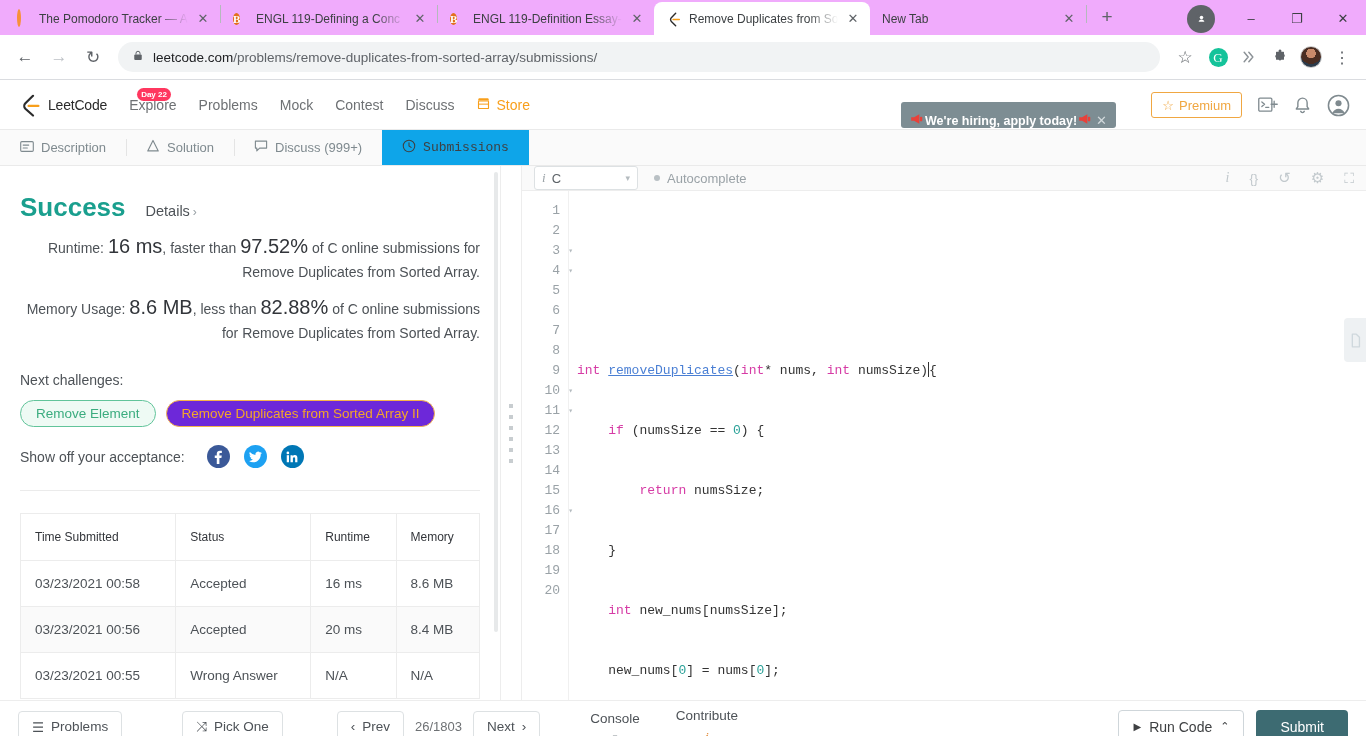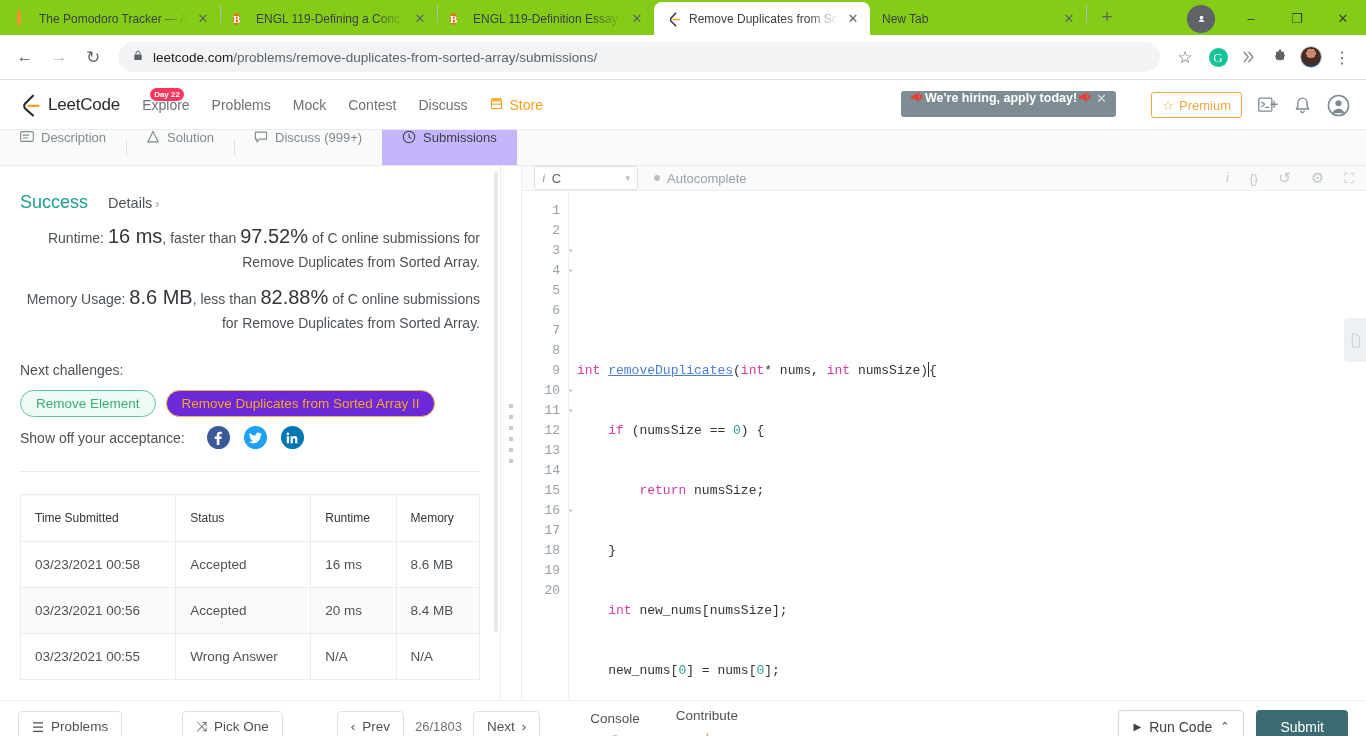--- a/index.html
+++ b/index.html
@@ -6,21 +6,21 @@
   html, body {
     width: 1366px; height: 736px;
     font-family: "Liberation Sans", sans-serif;
     overflow: hidden;
     background: #fff;
   }
 
   
   .browser-tabbar {
     height: 35px;
-    background: #84cc16;
+    background: #f0abfc;
     display: flex;
     align-items: flex-end;
     padding-left: 4px;
     position: relative;
   }
   .tab {
     height: 33px;
     display: flex;
     align-items: center;
     gap: 7px;
@@ -110,106 +110,106 @@
     border: 1px solid #ccc;
   }
 
   
   .lc-header {
     height: 50px; background: #fff; display: flex; align-items: center;
     padding: 0 18px; border-bottom: 1px solid #eaeaea; position: relative;
   }
   .lc-logo { display: flex; align-items: center; gap: 6px; margin-right: 22px; }
   .lc-logo-text {
-    font-size: 17px; color: #2a2a2a; letter-spacing: -0.2px;
+    font-size: 14px; color: #2a2a2a; letter-spacing: -0.2px;
     font-family: "Liberation Sans", sans-serif;
   }
   .lc-nav { display: flex; align-items: center; gap: 22px; }
   .lc-nav a {
     font-size: 14px; color: #6e7174; text-decoration: none;
     position: relative; white-space: nowrap;
   }
   .lc-nav a.store { color: #f89f1b; display: flex; align-items: center; gap: 5px; }
   .day-badge {
     position: absolute; top: -9px; left: 8px;
     background: #ff375f; color: #fff; font-size: 8px; line-height: 11px;
     padding: 1px 4px; border-radius: 7px; white-space: nowrap;
     font-weight: bold;
   }
   .hiring-banner {
-    position: absolute; right: 250px; top: 11px;
+    position: absolute; right: 250px; top: 22px;
     background: #7d8d93; color: #fff; border-radius: 3px;
-    height: 26px; display: flex; align-items: flex-start; gap: 1px;
+    height: 26px; display: flex; align-items: flex-end; gap: 1px;
     padding: 0 9px; font-size: 12.5px; font-weight: bold;
   }
   .hiring-close { color: #d3dadd; font-size: 13px; font-weight: normal; margin-left: 3px; }
   .hdr-right {
     position: absolute; right: 16px; top: 0; height: 50px;
     display: flex; align-items: center; gap: 16px;
   }
   .premium-btn {
     border: 1px solid #f0a742; color: #f0a742; border-radius: 3px;
     height: 26px; display: flex; align-items: center; gap: 5px;
     padding: 0 10px; font-size: 13px;
   }
   .hdr-ico { color: #7f8a8f; display: flex; align-items: center; }
 
   
   .lc-tabs {
     height: 36px; background: #fafafa; border-bottom: 1px solid #eaeaea;
     display: flex; align-items: stretch;
   }
   .lc-tab {
-    display: flex; gap: 7px; padding: 0 20px;
+    display: flex; align-items: center; gap: 7px; padding: 0 20px;
     font-size: 13px; color: #7f8a8f; position: relative;
   }
   .lc-tab + .lc-tab::before {
     content: ""; position: absolute; left: 0; top: 9px; bottom: 9px;
     width: 1px; background: #e4e4e4;
   }
-  .lc-tab.active { background: #c4b5fd; color: #3e4042; }
+  .lc-tab.active { background: #0ea5e9; color: #3e4042; font-family: Liberation Mono, monospace; }
   .lc-tab.active::before { background: transparent; }
 
   
   .main-split {
     display: flex; height: 534px; background: #fff;
     position: relative;
   }
   .left-pane {
     width: 500px; flex: 0 0 500px; overflow: hidden;
     padding: 0 20px 0 20px; position: relative;
   }
   .splitter {
     width: 22px; flex: 0 0 22px; background: #fff;
     display: flex; align-items: center; justify-content: center;
     border-left: 1px solid #ededed; border-right: 1px solid #ededed;
   }
   .grip { display: flex; flex-direction: column; gap: 7px; }
   .grip i { width: 4px; height: 4px; background: #c8cdd0; display: block; }
 
   .result-title { margin-top: 26px; display: flex; align-items: baseline; gap: 20px; }
-  .result-status { font-size: 18px; color: #1a9f8e; font-weight: normal; }
+  .result-status { font-size: 26px; color: #1a9f8e; font-weight: bold; }
   .result-details { font-size: 14.5px; color: #4d5257; }
   .result-details .chev { color: #9aa2a7; font-size: 12px; margin-left: 3px; }
 
   .stat-line {
     font-size: 14px; color: #4d5257; line-height: 1.55; margin-top: 8px; text-align: right;
   }
   .stat-line .big { font-size: 20px; color: #32353a; }
 
   .next-label { font-size: 14px; color: #4d5257; margin-top: 28px; }
   .chips { display: flex; gap: 10px; margin-top: 12px; }
   .chip {
     border-radius: 14px; height: 27px; display: flex; align-items: center;
     padding: 0 15px; font-size: 13.5px; white-space: nowrap;
   }
   .chip.green { border: 1px solid #61c49a; color: #3bac7f; background: #eefaf4; }
   .chip.orange { border: 1px solid #f5b44a; color: #f3a629; background: #6d28d9; }
 
-  .share-row { display: flex; align-items: center; gap: 14px; margin-top: 9px; }
+  .share-row { display: flex; align-items: center; gap: 14px; margin-top: 18px; }
   .share-label { font-size: 14px; color: #4d5257; margin-right: 8px; }
   .soc {
     width: 23px; height: 23px; border-radius: 50%; color: #fff;
     display: flex; align-items: center; justify-content: center;
     font-size: 12px; font-weight: bold;
   }
   .soc.fb { background: #3b5998; }
   .soc.tw { background: #1da1f2; }
   .soc.li { background: #0077b5; }
 

